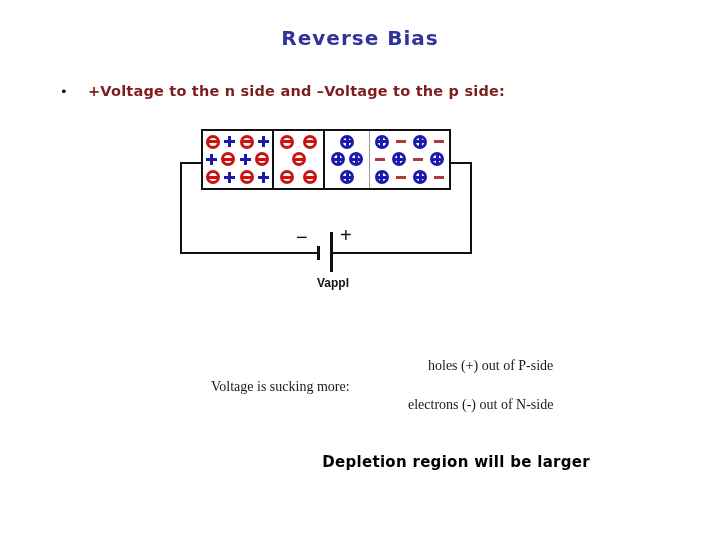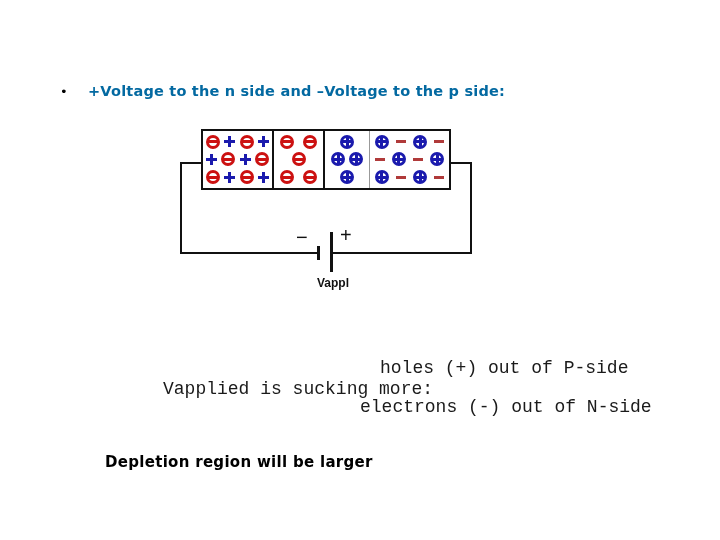--- a/index.html
+++ b/index.html
@@ -26,21 +26,21 @@
 
   
   .bullet-dot {
     left: 60px; top: 84px;
     font-size: 13px; color: #000;
   }
   .bullet-text {
     left: 88px; top: 83px;
     font-size: 14.5px;
     font-weight: 600;
-    color: #0369a1;
+    color: #7f1d1d;
     letter-spacing: 0.2px;
   }
 
   
   .junction-box {
     left: 201px; top: 129px;
     width: 250px; height: 61px;
     border: 2px solid #111;
     display: flex;
     background: #fff;
@@ -107,41 +107,43 @@
 
   .vappl-label {
     left: 301px; top: 276px; width: 64px;
     text-align: center;
     font-family: "Liberation Sans", sans-serif;
     font-size: 12px; font-weight: bold; color: #111;
   }
 
   
   .note {
-    font-family: Liberation Mono, monospace;
-    font-size: 18px;
+    font-family: Liberation Serif, serif;
+    font-size: 14px;
     color: #1a1a1a;
+    margin-left: 48px;
   }
   .note-sucking   { left: 163px; top: 379px; }
   .note-holes     { left: 380px; top: 358px; }
   .note-electrons { left: 360px; top: 397px; }
 
   .depletion-note {
     left: 105px; top: 453px; width: 485px;
-    text-align: left;
+    text-align: right;
     font-size: 15px; font-weight: 700;
     letter-spacing: 0.3px;
     color: #000;
   }
 </style>
 </head>
 <body>
 
 <div class="slide">
 
+  <div class="abs title">Reverse Bias</div>
 
   <div class="abs bullet-dot">•</div>
   <div class="abs bullet-text">+Voltage to the n side and –Voltage to the p side:</div>
 
   <div class="abs junction-box">
       <div class="region region-0">
         <div class="sym-row row-around">
           <span class="sym sym-circle c-red"></span>
           <span class="sym sym-cross"></span>
           <span class="sym sym-circle c-red"></span>
@@ -213,19 +215,19 @@
   <div class="abs wire" style="left:317px; top:246px; width:3px; height:14px;"></div>
   <div class="abs wire" style="left:330px; top:232px; width:3px; height:40px;"></div>
   <div class="abs wire" style="left:333px; top:252px; width:139px; height:2px;"></div>
   <div class="abs wire" style="left:470px; top:162px; width:2px; height:92px;"></div>
   <div class="abs wire" style="left:449px; top:162px; width:23px; height:2px;"></div>
 
   <div class="abs battery-minus-label">−</div>
   <div class="abs battery-plus-label">+</div>
   <div class="abs vappl-label">Vappl</div>
 
-  <div class="abs note note-sucking">Vapplied is sucking more:</div>
+  <div class="abs note note-sucking">Voltage is sucking more:</div>
   <div class="abs note note-holes">holes (+) out of P-side</div>
   <div class="abs note note-electrons">electrons (-) out of N-side</div>
 
   <div class="abs depletion-note">Depletion region will be larger</div>
 
 </div>
 
 </body></html>

